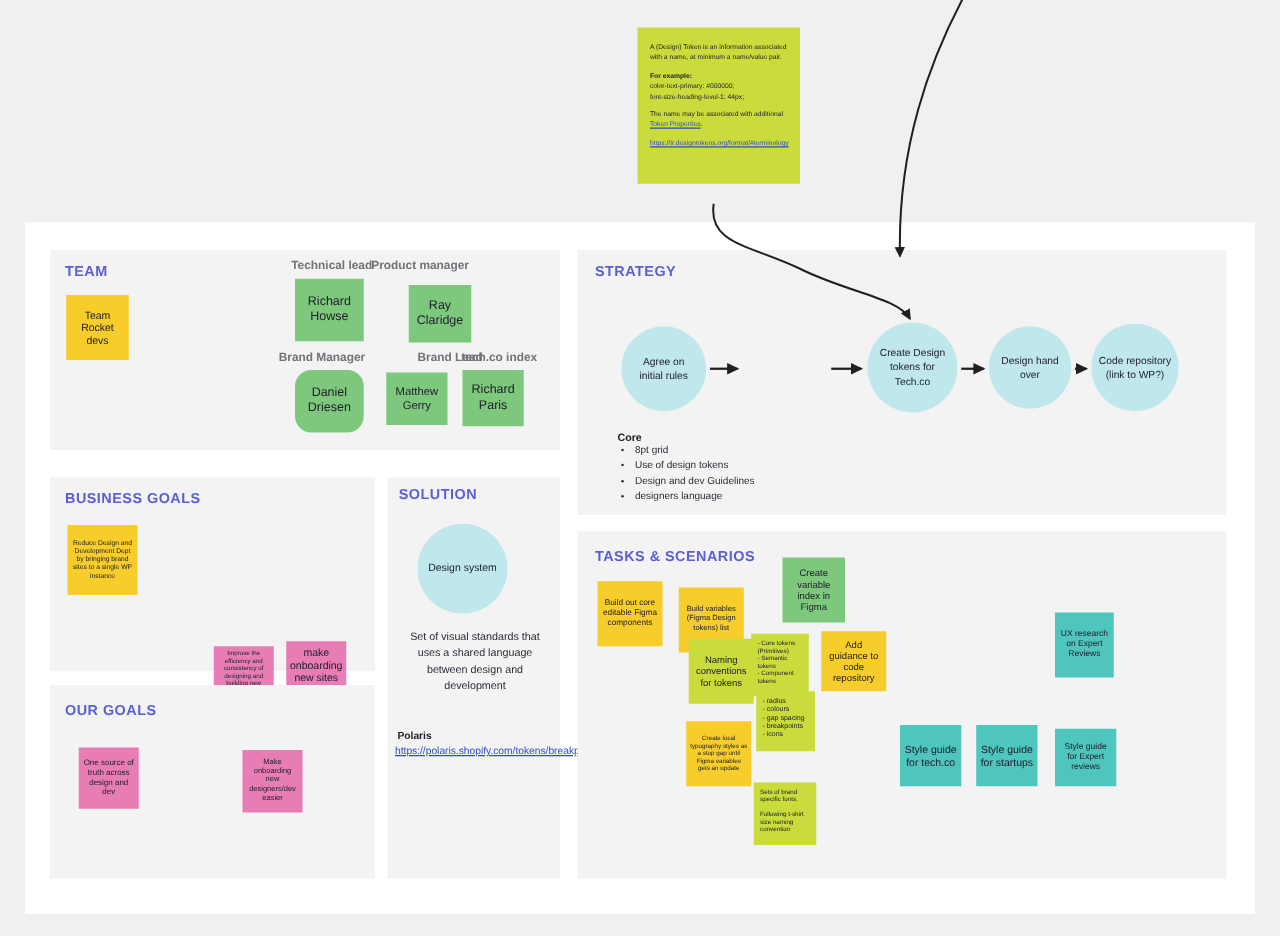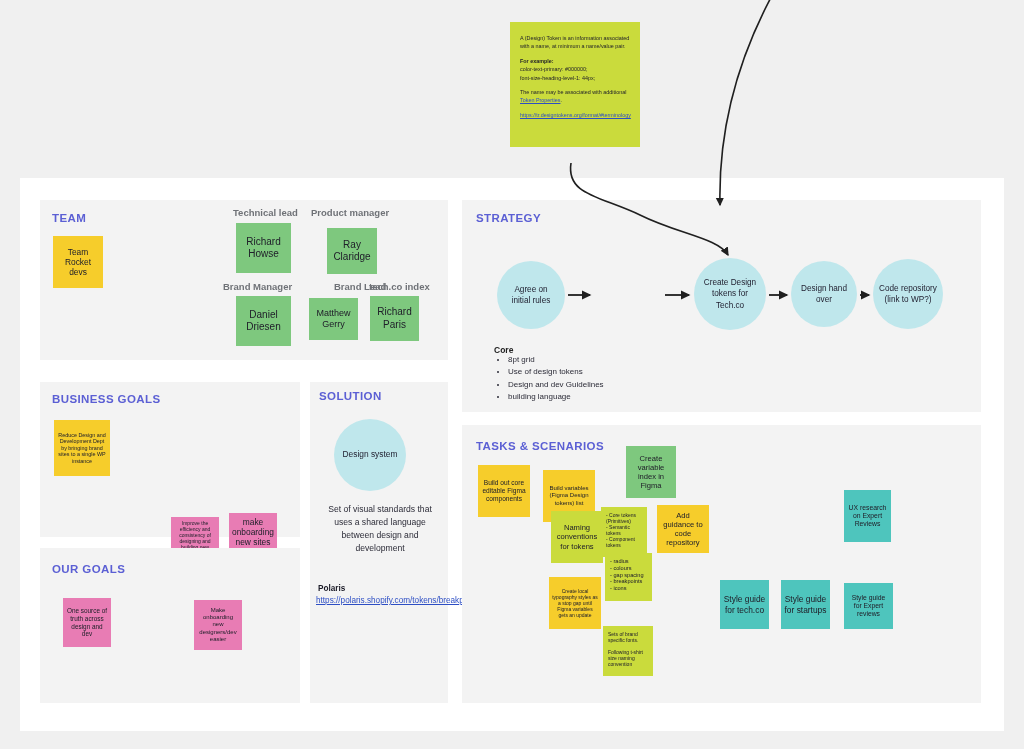--- a/index.html
+++ b/index.html
@@ -152,26 +152,26 @@
   <div class="panel" style="left:40px; top:200px; width:408px; height:160px;"></div>
   <div class="panel-title" style="left:52px; top:212px;">TEAM</div>
   <div class="note yellow" style="left:53px; top:236px; width:50px; height:52px; font-size:8.4px;">Team
 Rocket
 devs</div>
 
   <div class="role-label" style="left:233px; top:207px;">Technical lead</div>
   <div class="note green" style="left:236px; top:223px; width:55px; height:50px; font-size:10px;">Richard
 Howse</div>
 
-  <div class="role-label" style="left:311px; top:207px;">Product manager</div>
+  <div class="role-label" style="left:297px; top:207px;">Product manager</div>
   <div class="note green" style="left:327px; top:228px; width:50px; height:46px; font-size:10px;">Ray
 Claridge</div>
 
   <div class="role-label" style="left:223px; top:281px;">Brand Manager</div>
-  <div class="note green" style="left:236px; top:296px; width:55px; height:50px; font-size:10px;">Daniel
+  <div class="note green" style="left:236px; top:296px; width:55px; height:50px; font-size:10px;border-radius:13px;">Daniel
 Driesen</div>
 
   <div class="role-label" style="left:308px; top:281px;margin-left:26px;">Brand Lead</div>
   <div class="note green" style="left:309px; top:298px; width:49px; height:42px; font-size:9px;">Matthew
 Gerry</div>
 
   <div class="role-label" style="left:369px; top:281px;">tech.co index</div>
   <div class="note green" style="left:370px; top:296px; width:49px; height:45px; font-size:10px;">Richard
 Paris</div>
 
@@ -204,21 +204,21 @@
   <div class="circle" style="left:873px; top:259px; width:70px; height:70px;">Code repository
 (link to WP?)</div>
   <div class="circle" style="left:791px; top:261px; width:66px; height:66px;">Design hand
 over</div>
 
   <div class="rules-title" style="left:494px; top:345px;">Core</div>
   <ul class="rules-list" style="left:494px; top:354px;">
     <li>8pt grid</li>
     <li>Use of design tokens</li>
     <li>Design and dev Guidelines</li>
-    <li>building language</li>
+    <li>designers language</li>
   </ul>
 
   <div class="panel" style="left:462px; top:425px; width:519px; height:278px;"></div>
   <div class="panel-title" style="left:476px; top:440px;">TASKS &amp; SCENARIOS</div>
 
   <div class="note yellow" style="left:478px; top:465px; width:52px; height:52px; font-size:6.6px;">Build out core editable Figma components</div>
   <div class="note yellow" style="left:543px; top:470px; width:52px; height:52px; font-size:6px;">Build variables (Figma Design tokens) list</div>
   <div class="note green" style="left:626px; top:446px; width:50px; height:52px; font-size:7.6px;">Create variable index in Figma</div>
   <div class="note lime" style="left:551px; top:511px; width:52px; height:52px; font-size:7.6px;">Naming conventions for tokens</div>
   <div class="note lime left" style="left:601px; top:507px; width:46px; height:50px; font-size:5px; padding:5px;">- Core tokens (Primitives)

